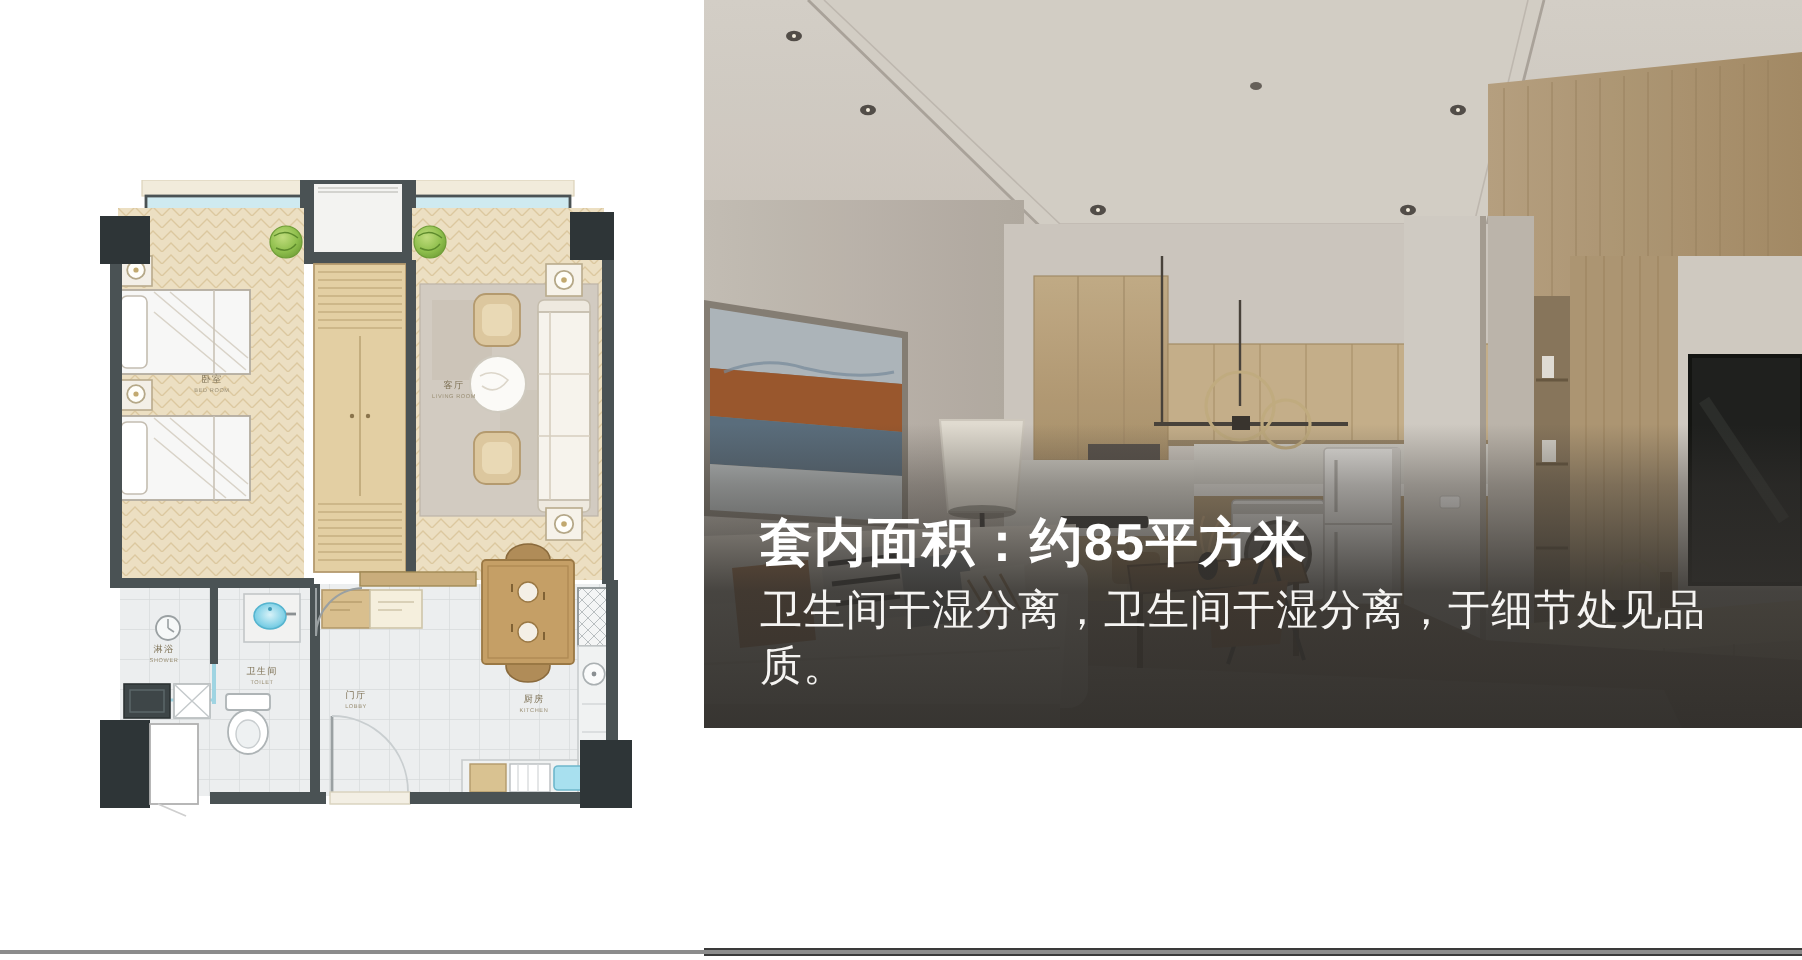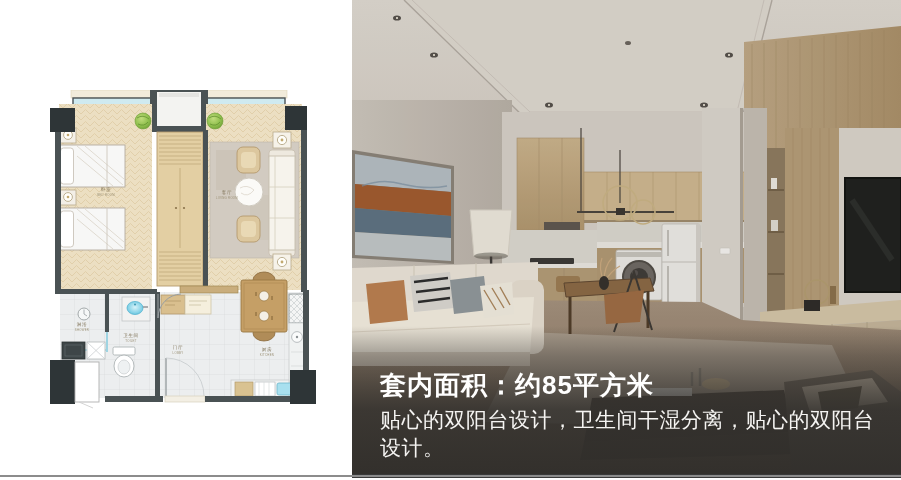--- a/index.html
+++ b/index.html
@@ -1,19 +1,19 @@
 <!DOCTYPE html>
 <html><head>
 <meta charset="utf-8">
 <style>
   html,body{margin:0;padding:0;background:#ffffff;}
   .slide{position:relative;width:901px;height:480px;background:#ffffff;overflow:hidden;
          font-family:"Liberation Sans","DejaVu Sans",sans-serif;}
   .floorplan-wrap{position:absolute;left:45px;top:90px;width:275px;height:320px;}
-  .photo-wrap{position:absolute;left:352px;top:0;width:549px;height:478px;overflow:hidden;}
+  .photo-wrap{position:absolute;left:352px;top:0;width:549px;height:364px;overflow:hidden;}
   .photo-wrap svg{display:block;}
   .overlay{position:absolute;left:0;right:0;bottom:0;height:152px;
            background:linear-gradient(180deg, rgba(56,53,50,0) 0%, rgba(56,53,50,0.40) 20%,
                       rgba(50,48,45,0.88) 55%, rgba(47,45,42,0.95) 100%);}
   .overlay-title{position:absolute;left:28px;top:42px;color:#ffffff;font-size:26px;
                  font-weight:bold;letter-spacing:1px;white-space:nowrap;}
   .overlay-desc{position:absolute;left:28px;top:80px;width:505px;color:#f5f4f2;
                 font-size:21px;line-height:28px;letter-spacing:0.5px;}
   .bottom-rule{position:absolute;left:0;right:0;top:475px;height:2px;background:#8c8c8c;}
   .photo-bottom-rule{position:absolute;left:352px;width:549px;top:474px;height:4px;background:#3a3a3a;}
@@ -398,19 +398,19 @@
         <polygon points="432,382 520,370 549,392 549,474 440,474" fill="#6e6457"></polygon>
         <polygon points="450,387 520,378 536,402 458,412" fill="#cbbda9"></polygon>
         <polygon points="466,392 510,386 506,408 470,412" fill="#59503f"></polygon>
       </g>
 
       <rect x="0" y="0" width="549" height="474" fill="#2e2a24" opacity="0.05"></rect>
     </svg>
 
     <div class="overlay">
       <div class="overlay-title">套内面积：约85平方米</div>
-      <div class="overlay-desc">贴心的双阳台设计，卫生间干湿分离，贴心的双阳台设计。</div>
+      <div class="overlay-desc">卫生间干湿分离，卫生间干湿分离，于细节处见品质。</div>
     </div>
   </div>
 
   <div class="photo-bottom-rule"></div>
   <div class="bottom-rule"></div>
 </div>
 
 </body></html>

